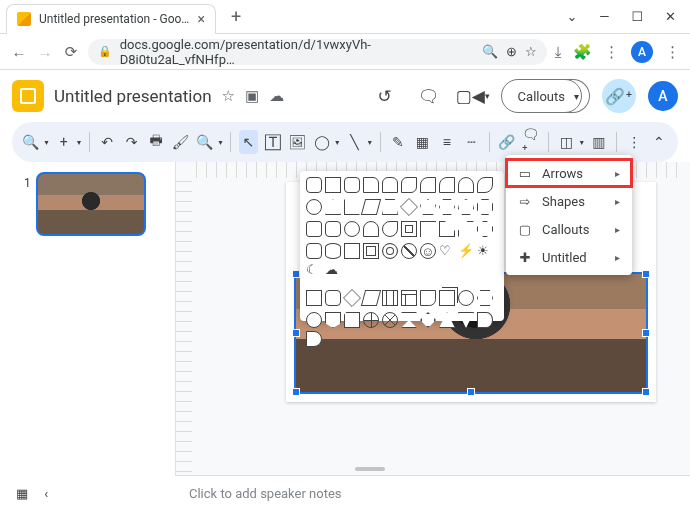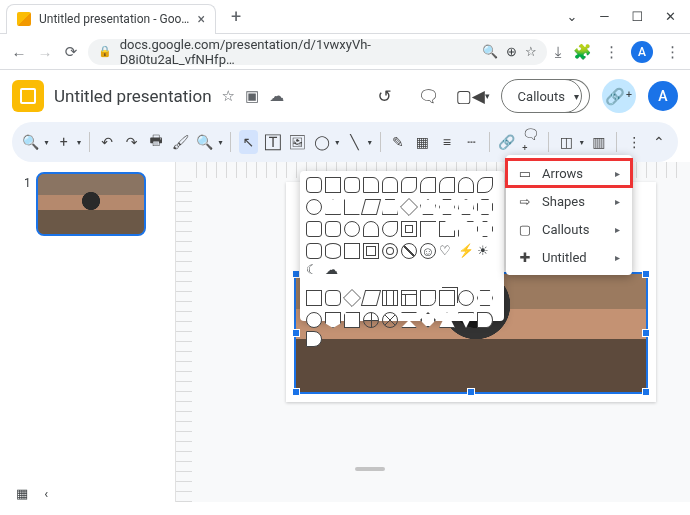--- a/index.html
+++ b/index.html
@@ -288,13 +288,14 @@
   </div>
 </div>
 
 <div class="drag-handle"></div>
 
 <div class="footer">
   <div class="foot-left">
     <span>▦</span>
     <span>‹</span>
   </div>
+  <div class="notes">Click to add speaker notes</div>
 </div>
 
 </body></html>

